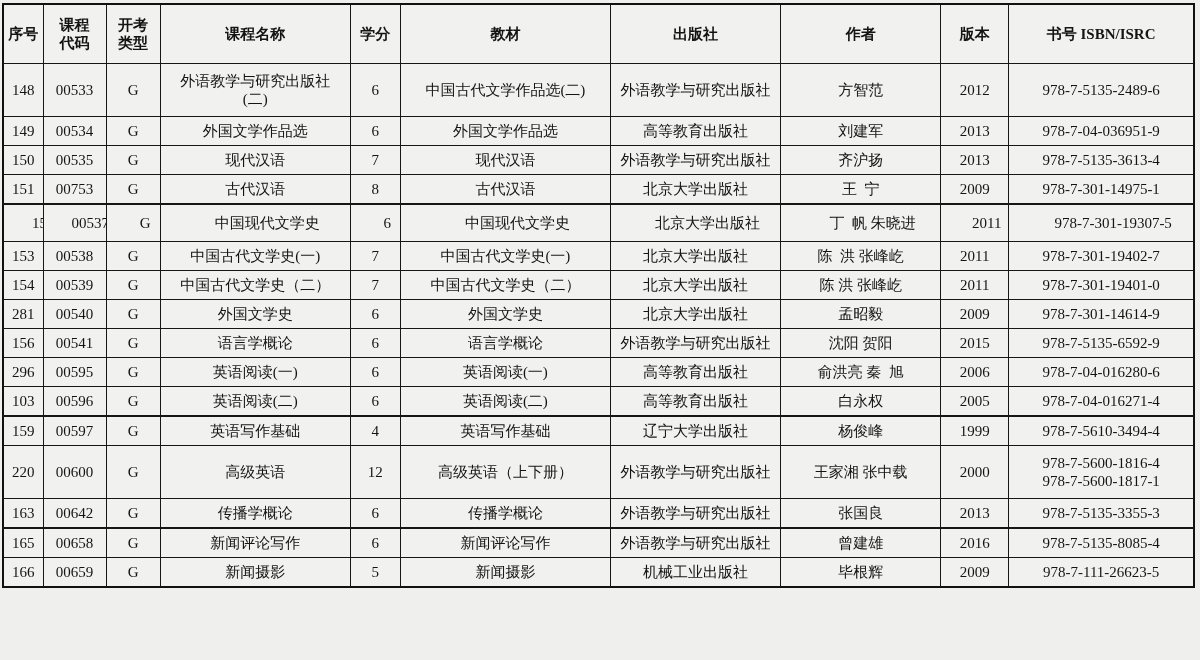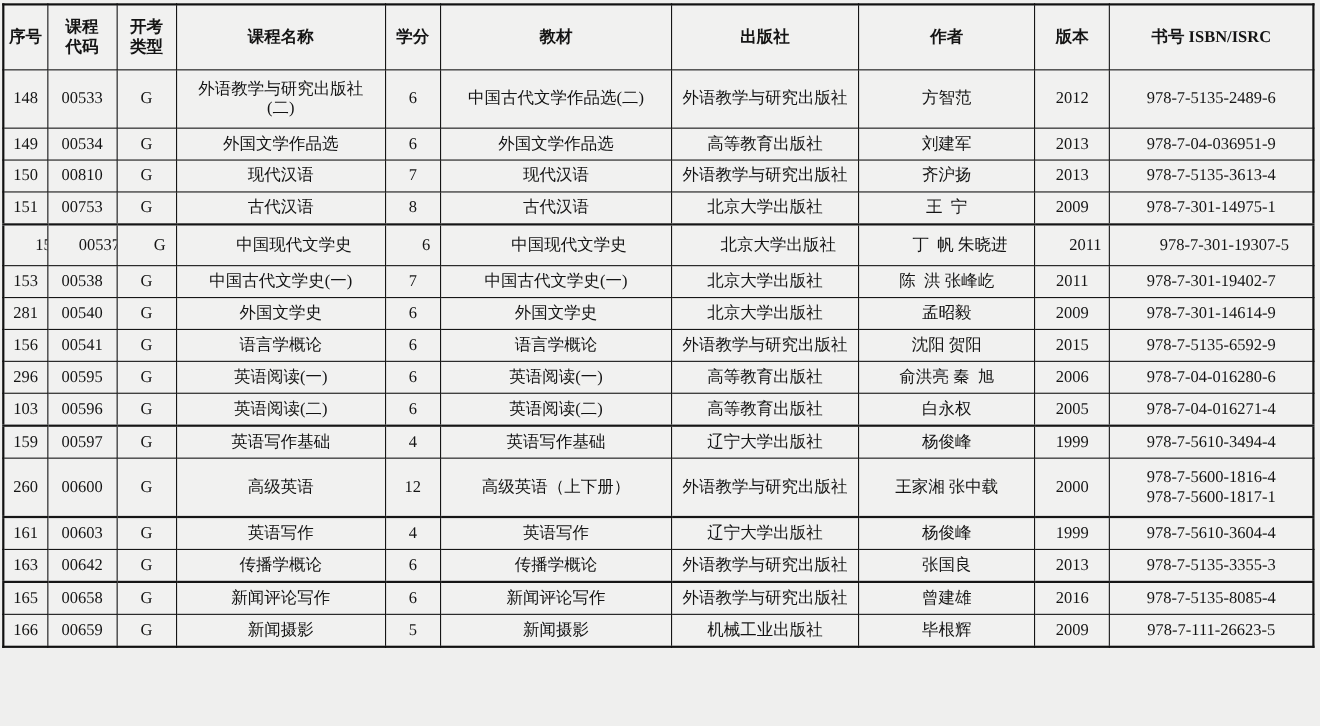--- a/index.html
+++ b/index.html
@@ -108,21 +108,21 @@
           <td class="col-course">外国文学作品选</td>
           <td class="col-credits">6</td>
           <td class="col-textbook">外国文学作品选</td>
           <td class="col-publisher">高等教育出版社</td>
           <td class="col-author">刘建军</td>
           <td class="col-edition">2013</td>
           <td class="col-isbn">978-7-04-036951-9</td>
         </tr>
         <tr>
           <td class="col-no">150</td>
-          <td class="col-code">00810</td>
+          <td class="col-code">00535</td>
           <td class="col-type">G</td>
           <td class="col-course">现代汉语</td>
           <td class="col-credits">7</td>
           <td class="col-textbook">现代汉语</td>
           <td class="col-publisher">外语教学与研究出版社</td>
           <td class="col-author">齐沪扬</td>
           <td class="col-edition">2013</td>
           <td class="col-isbn">978-7-5135-3613-4</td>
         </tr>
         <tr>
@@ -153,20 +153,32 @@
           <td class="col-no">153</td>
           <td class="col-code">00538</td>
           <td class="col-type">G</td>
           <td class="col-course">中国古代文学史(一)</td>
           <td class="col-credits">7</td>
           <td class="col-textbook">中国古代文学史(一)</td>
           <td class="col-publisher">北京大学出版社</td>
           <td class="col-author">陈  洪 张峰屹</td>
           <td class="col-edition">2011</td>
           <td class="col-isbn">978-7-301-19402-7</td>
+        </tr>
+        <tr>
+          <td class="col-no">154</td>
+          <td class="col-code">00539</td>
+          <td class="col-type">G</td>
+          <td class="col-course">中国古代文学史（二）</td>
+          <td class="col-credits">7</td>
+          <td class="col-textbook">中国古代文学史（二）</td>
+          <td class="col-publisher">北京大学出版社</td>
+          <td class="col-author">陈 洪 张峰屹</td>
+          <td class="col-edition">2011</td>
+          <td class="col-isbn">978-7-301-19401-0</td>
         </tr>
         <tr>
           <td class="col-no">281</td>
           <td class="col-code">00540</td>
           <td class="col-type">G</td>
           <td class="col-course">外国文学史</td>
           <td class="col-credits">6</td>
           <td class="col-textbook">外国文学史</td>
           <td class="col-publisher">北京大学出版社</td>
           <td class="col-author">孟昭毅</td>
@@ -215,43 +227,31 @@
           <td class="col-type">G</td>
           <td class="col-course">英语写作基础</td>
           <td class="col-credits">4</td>
           <td class="col-textbook">英语写作基础</td>
           <td class="col-publisher">辽宁大学出版社</td>
           <td class="col-author">杨俊峰</td>
           <td class="col-edition">1999</td>
           <td class="col-isbn">978-7-5610-3494-4</td>
         </tr>
         <tr class="h-52">
-          <td class="col-no">260</td>
+          <td class="col-no">220</td>
           <td class="col-code">00600</td>
           <td class="col-type">G</td>
           <td class="col-course">高级英语</td>
           <td class="col-credits">12</td>
           <td class="col-textbook">高级英语（上下册）</td>
           <td class="col-publisher">外语教学与研究出版社</td>
           <td class="col-author">王家湘 张中载</td>
           <td class="col-edition">2000</td>
           <td class="col-isbn">978-7-5600-1816-4
 978-7-5600-1817-1</td>
-        </tr>
-        <tr class="thick-top">
-          <td class="col-no">161</td>
-          <td class="col-code">00603</td>
-          <td class="col-type">G</td>
-          <td class="col-course">英语写作</td>
-          <td class="col-credits">4</td>
-          <td class="col-textbook">英语写作</td>
-          <td class="col-publisher">辽宁大学出版社</td>
-          <td class="col-author">杨俊峰</td>
-          <td class="col-edition">1999</td>
-          <td class="col-isbn">978-7-5610-3604-4</td>
         </tr>
         <tr>
           <td class="col-no">163</td>
           <td class="col-code">00642</td>
           <td class="col-type">G</td>
           <td class="col-course">传播学概论</td>
           <td class="col-credits">6</td>
           <td class="col-textbook">传播学概论</td>
           <td class="col-publisher">外语教学与研究出版社</td>
           <td class="col-author">张国良</td>

